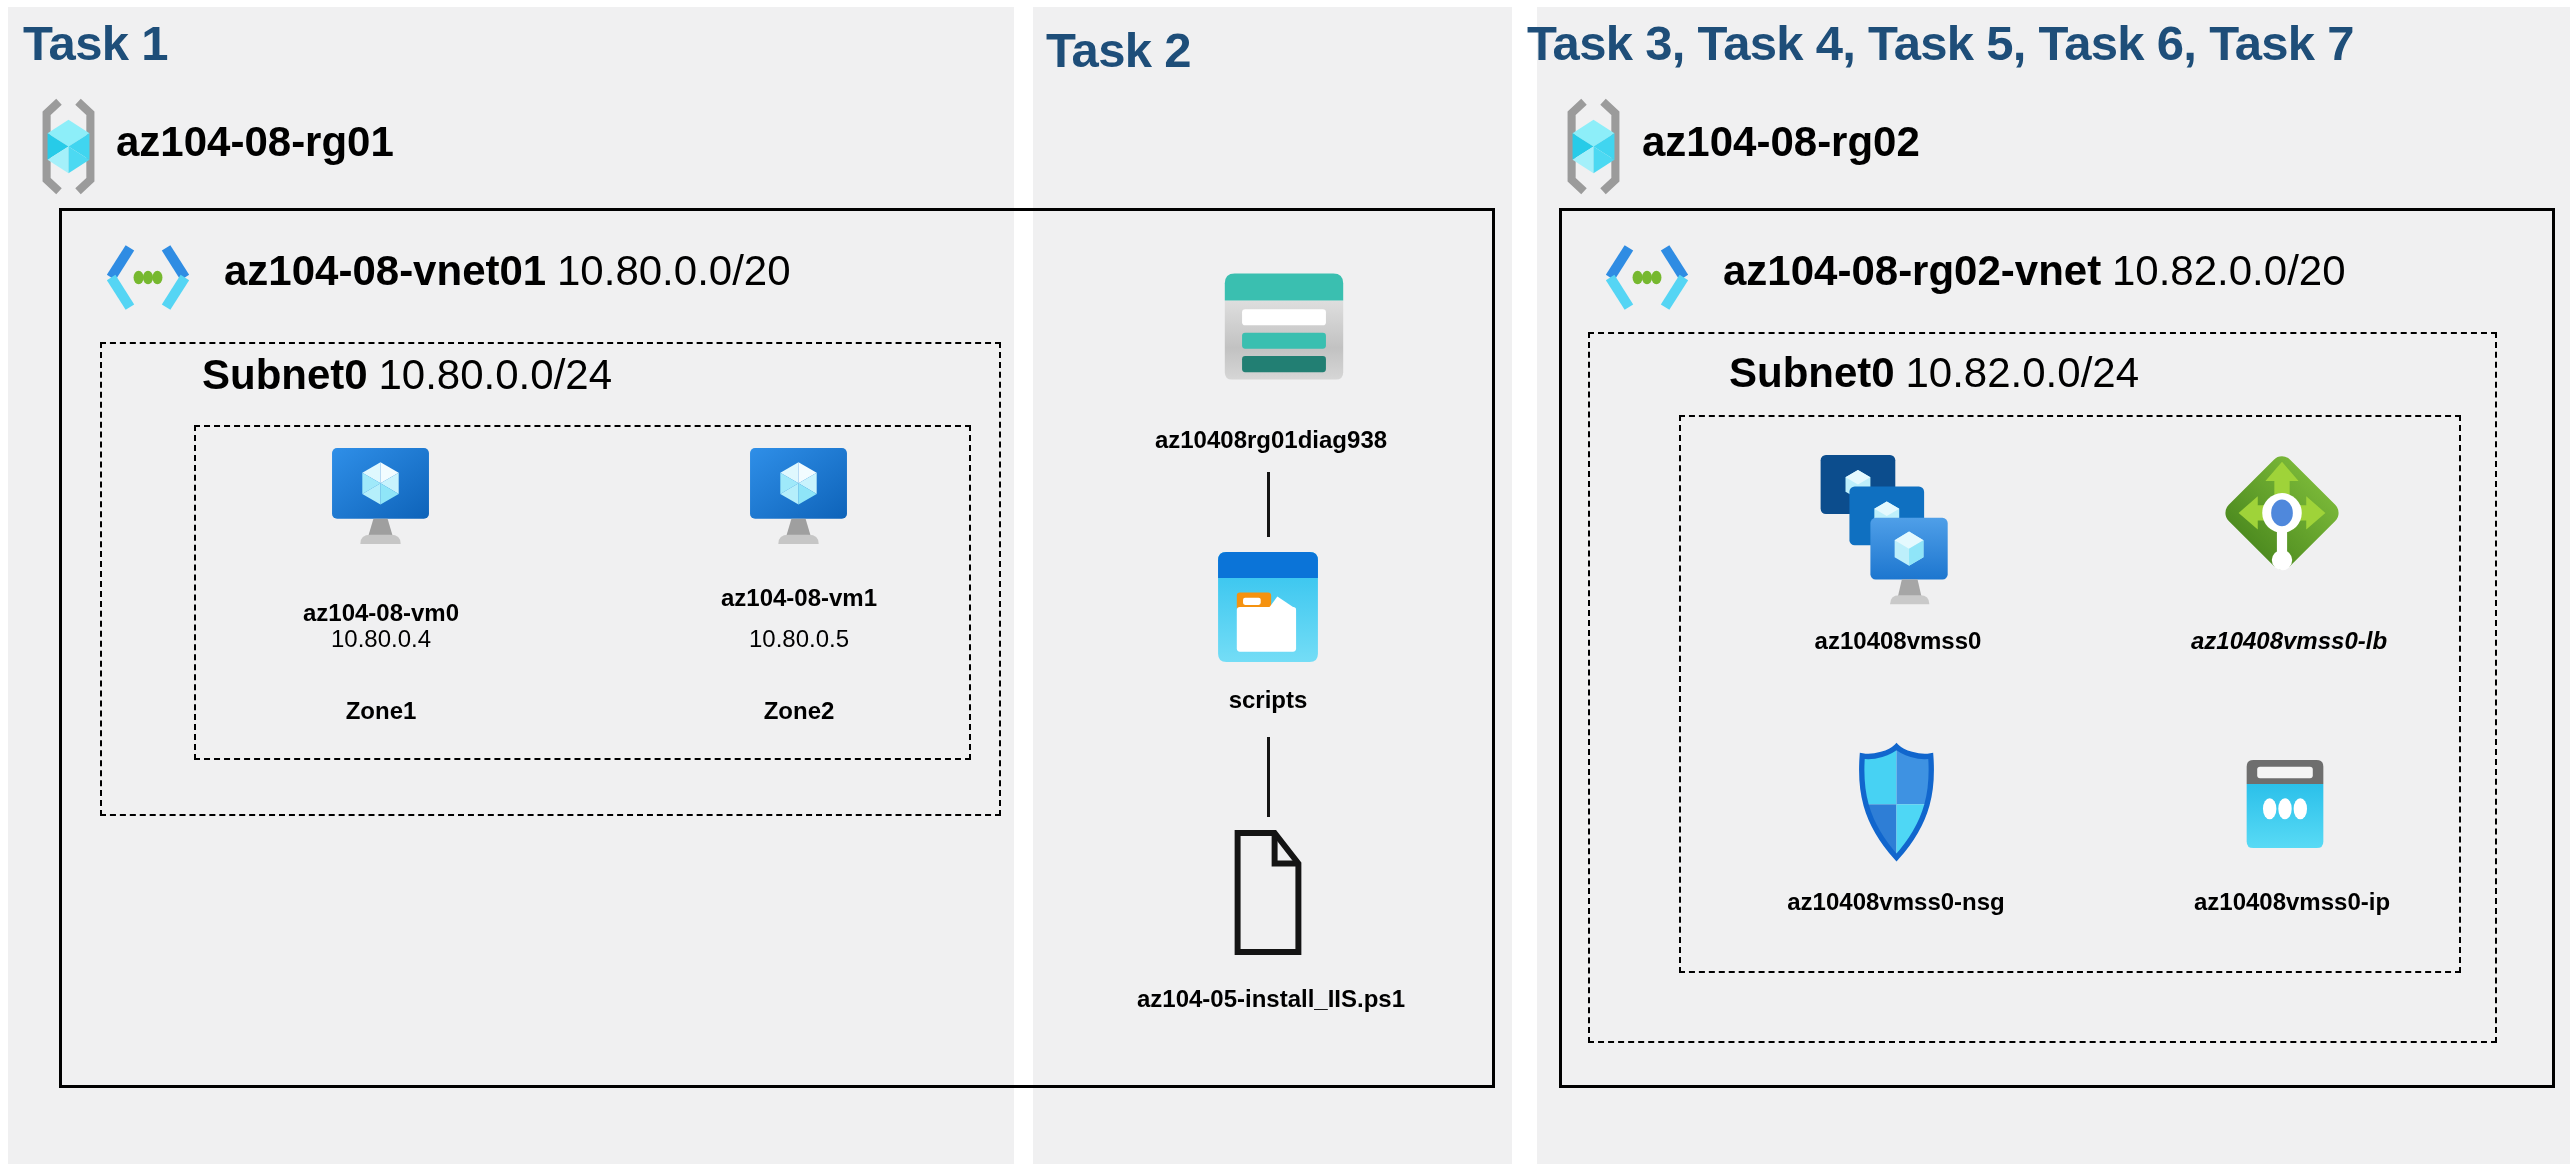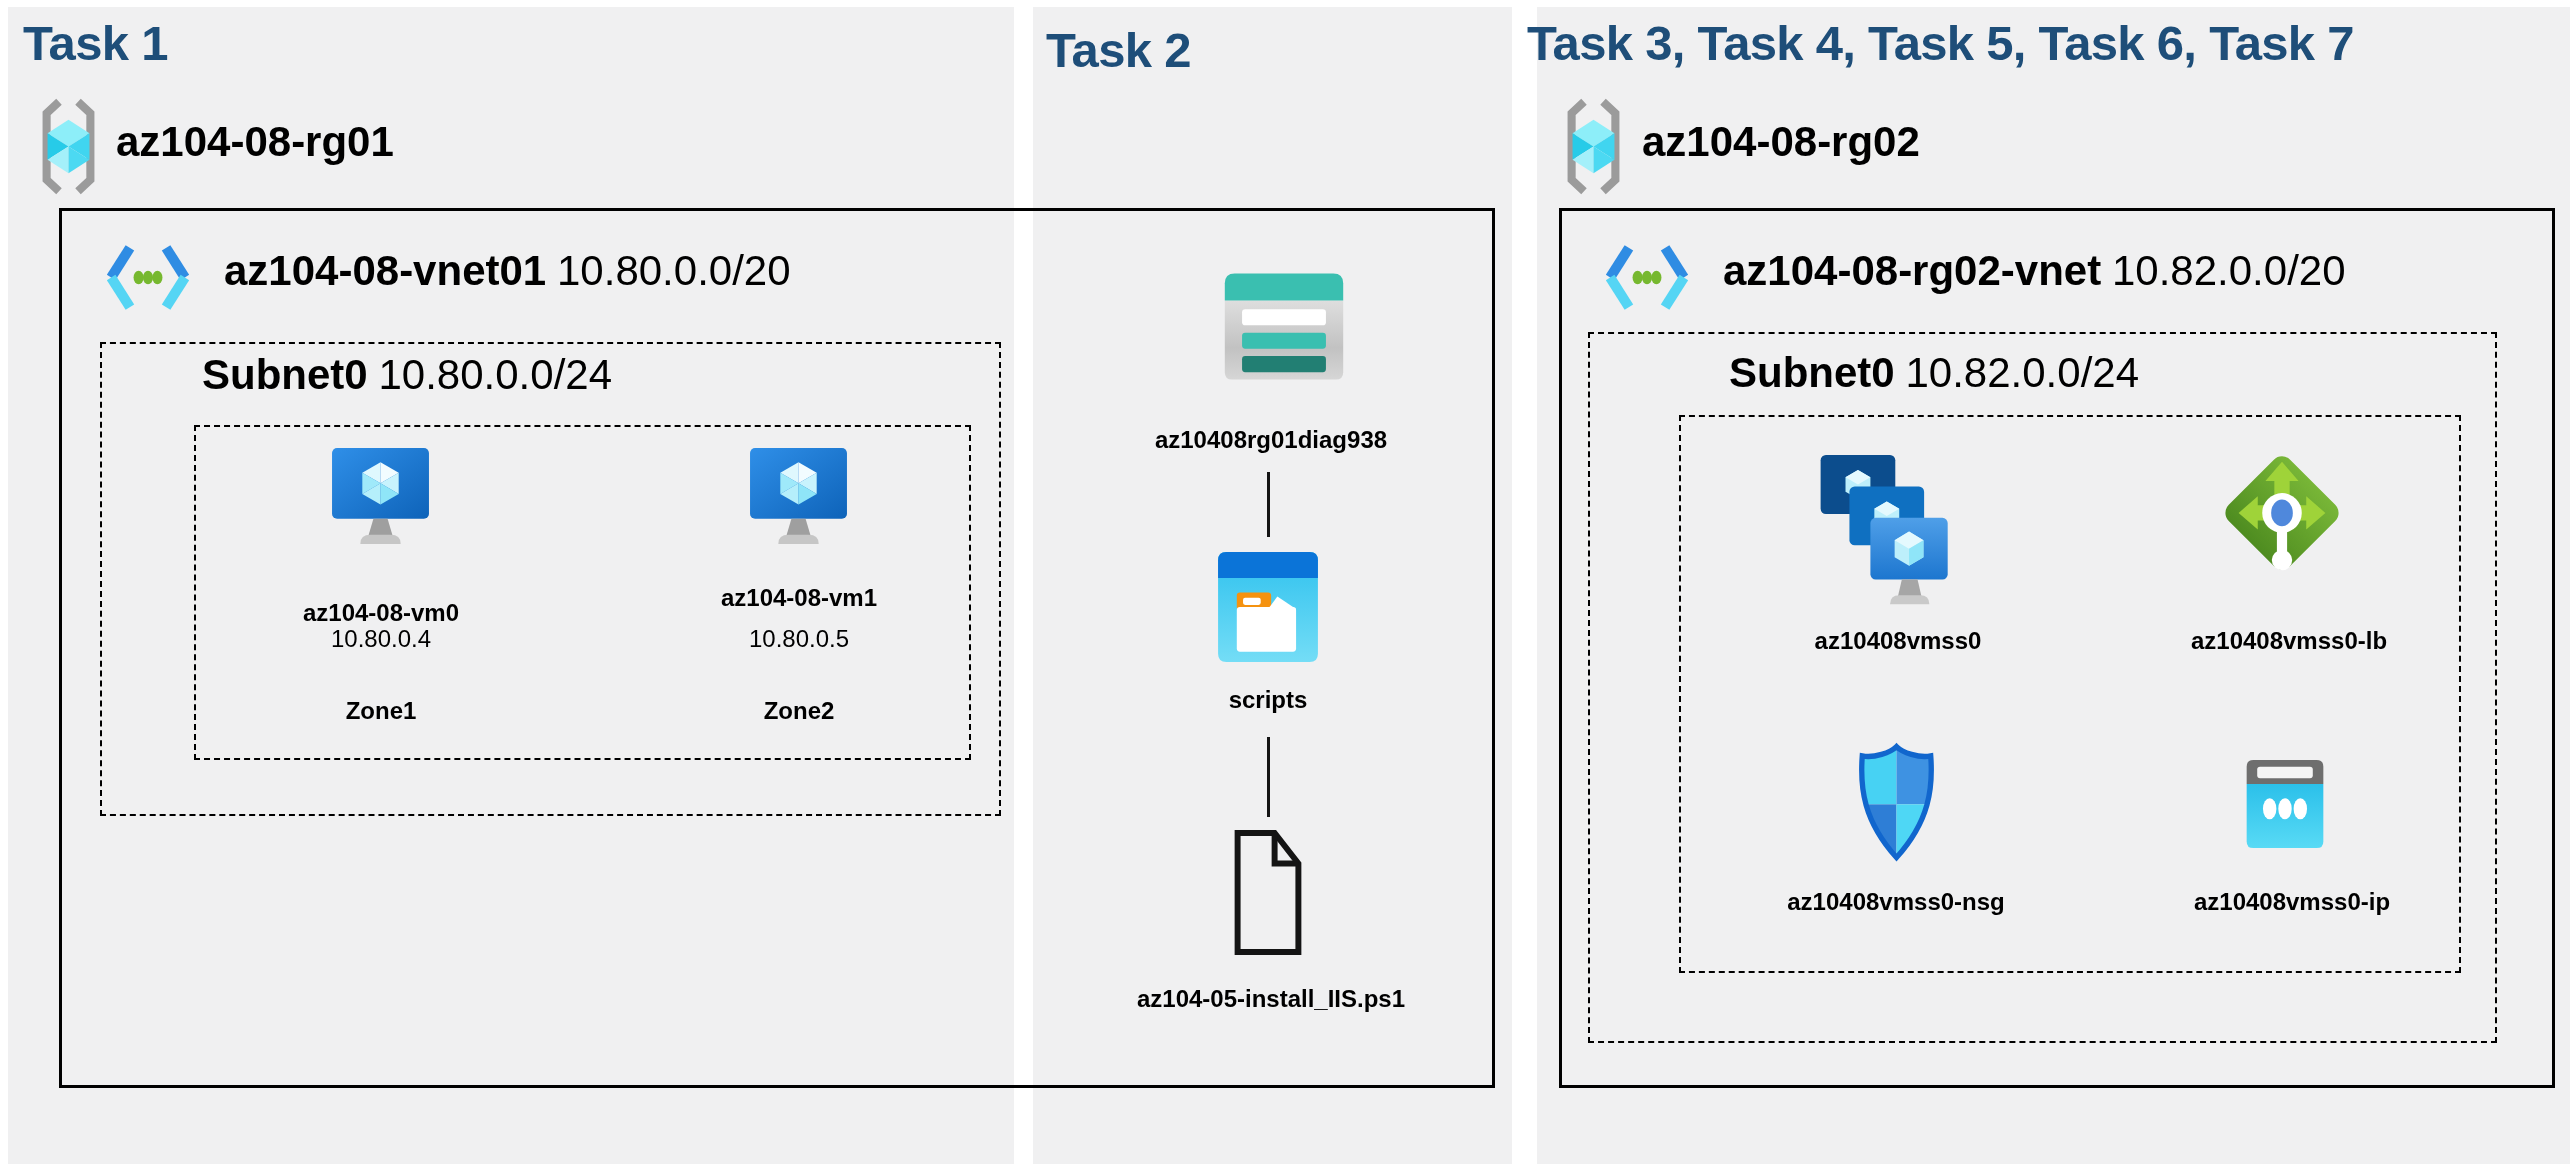--- a/index.html
+++ b/index.html
@@ -217,21 +217,21 @@
   </defs>
   <rect x="16" y="20" width="68" height="68" rx="9" transform="rotate(45 50 54)" fill="url(#lbg)"></rect>
   <polygon points="50,14 63,29 56,29 56,48 44,48 44,29 37,29" fill="#9fd339"></polygon>
   <polygon points="16,54 31,41 31,48 50,48 50,60 31,60 31,67" fill="#9fd339"></polygon>
   <polygon points="84,54 69,41 69,48 50,48 50,60 69,60 69,67" fill="#9fd339"></polygon>
   <circle cx="50" cy="54" r="15.5" fill="#ffffff"></circle>
   <ellipse cx="50" cy="54" rx="8.5" ry="10.5" fill="#4f88dc"></ellipse>
   <rect x="46" y="68" width="8" height="19" fill="#ffffff"></rect>
   <circle cx="50" cy="91" r="8" fill="#ffffff"></circle>
 </svg>
-<div class="clbl" style="left:2289px;top:624px;">az10408vmss0-lb</div>
+<div class="clbl" style="left:2289px;top:624px;font-style:italic;">az10408vmss0-lb</div>
 
 <svg class="abs" style="left:1854px;top:742px;" width="85" height="120" viewBox="0 0 72 100">
   <clipPath id="nsgc">
     <path d="M36,3 C31,8 17,13 7,11 C5,38 8,66 36,97 C64,66 67,38 65,11 C55,13 41,8 36,3 Z"></path>
   </clipPath>
   <g clip-path="url(#nsgc)">
     <rect x="0" y="0" width="36" height="52" fill="#47d2f3"></rect>
     <rect x="36" y="0" width="36" height="52" fill="#3e92e2"></rect>
     <rect x="0" y="52" width="36" height="48" fill="#2e7ed6"></rect>
     <rect x="36" y="52" width="36" height="48" fill="#4ed7f5"></rect>

